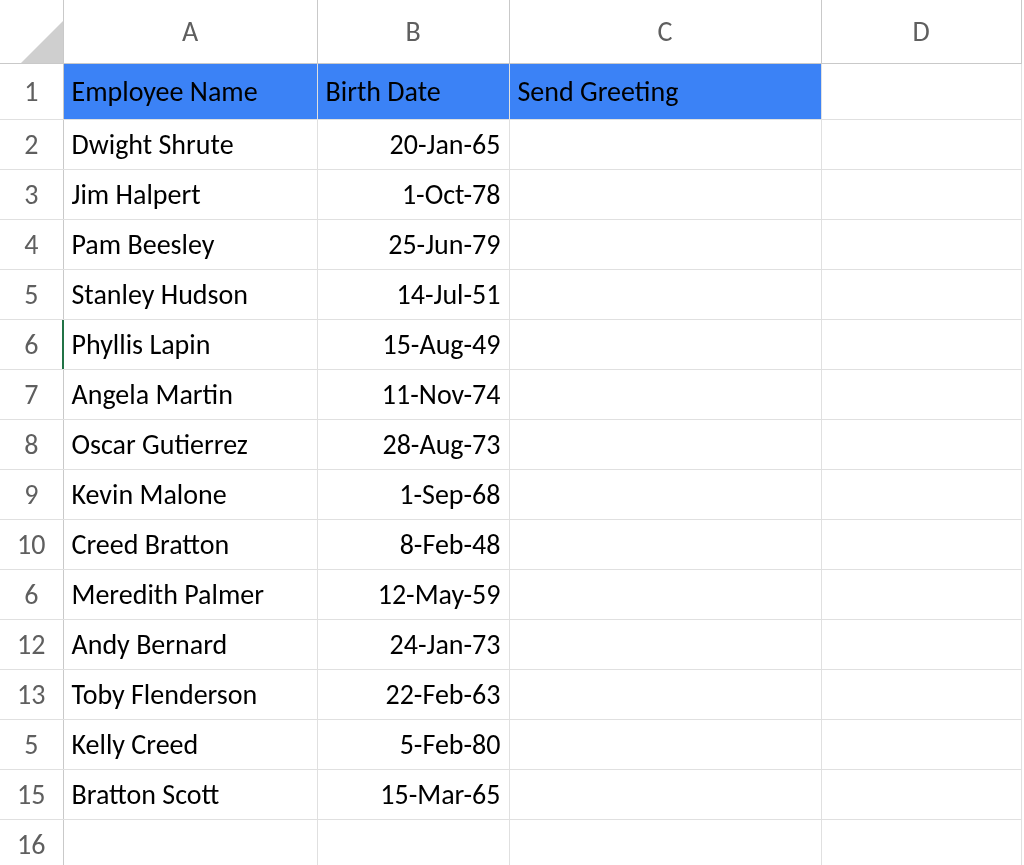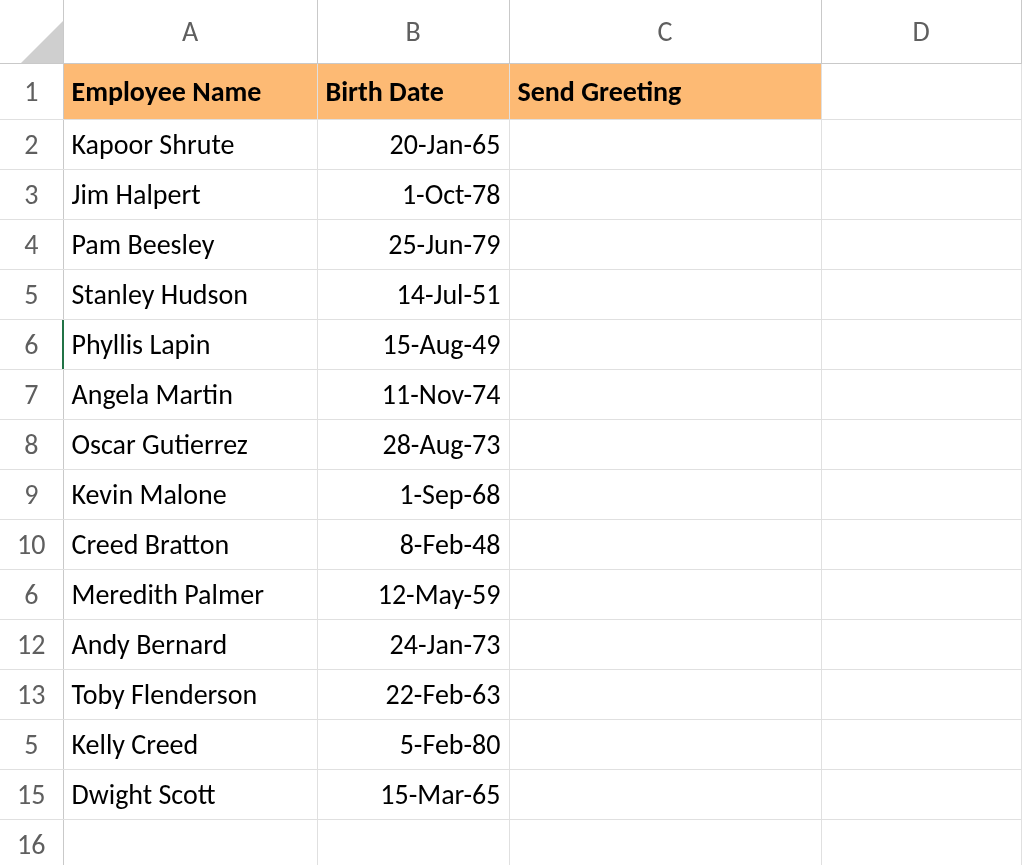--- a/index.html
+++ b/index.html
@@ -66,22 +66,21 @@
     white-space: nowrap;
   }
   tr { height: 50px; }
   tr.header-row { height: 63px; }
   tr.data-header-row { height: 56px; }
   .colA { width: 254px; }
   .colB { width: 192px; }
   .colC { width: 312px; }
   .colD { width: 200px; }
   .hdr {
-    background: #fdba74;
-    font-weight: bold;
+    background: #3b82f6;
   }
   .right { text-align: right; padding-left: 36px; }
   .left { text-align: left; }
   .active-row-hdr {
     position: relative;
   }
   .active-row-hdr::after {
     content: "";
     position: absolute;
     top: 0;
@@ -111,21 +110,21 @@
   <tr class="data-header-row">
     <td class="row-header">1</td>
     <td class="cell hdr left">Employee Name</td>
     <td class="cell hdr left">Birth Date</td>
     <td class="cell hdr left">Send Greeting</td>
     <td class="cell"></td>
   </tr>
 
   <tr>
     <td class="row-header">2</td>
-    <td class="cell left">Kapoor Shrute</td>
+    <td class="cell left">Dwight Shrute</td>
     <td class="cell right">20-Jan-65</td>
     <td class="cell"></td>
     <td class="cell"></td>
   </tr>
   <tr>
     <td class="row-header">3</td>
     <td class="cell left">Jim Halpert</td>
     <td class="cell right">1-Oct-78</td>
     <td class="cell"></td>
     <td class="cell"></td>
@@ -202,21 +201,21 @@
   </tr>
   <tr>
     <td class="row-header">5</td>
     <td class="cell left">Kelly Creed</td>
     <td class="cell right">5-Feb-80</td>
     <td class="cell"></td>
     <td class="cell"></td>
   </tr>
   <tr>
     <td class="row-header">15</td>
-    <td class="cell left">Dwight Scott</td>
+    <td class="cell left">Bratton Scott</td>
     <td class="cell right">15-Mar-65</td>
     <td class="cell"></td>
     <td class="cell"></td>
   </tr>
   <tr>
     <td class="row-header">16</td>
     <td class="cell"></td>
     <td class="cell"></td>
     <td class="cell"></td>
     <td class="cell"></td>

